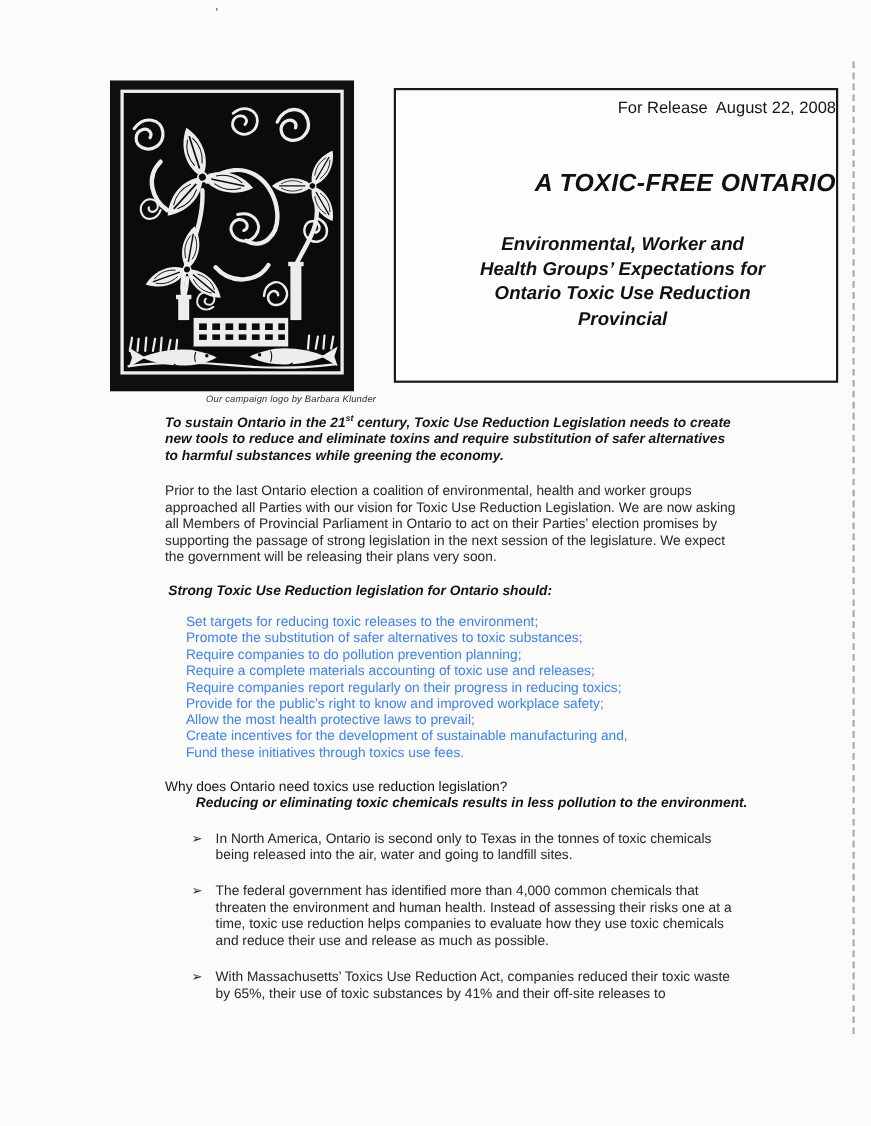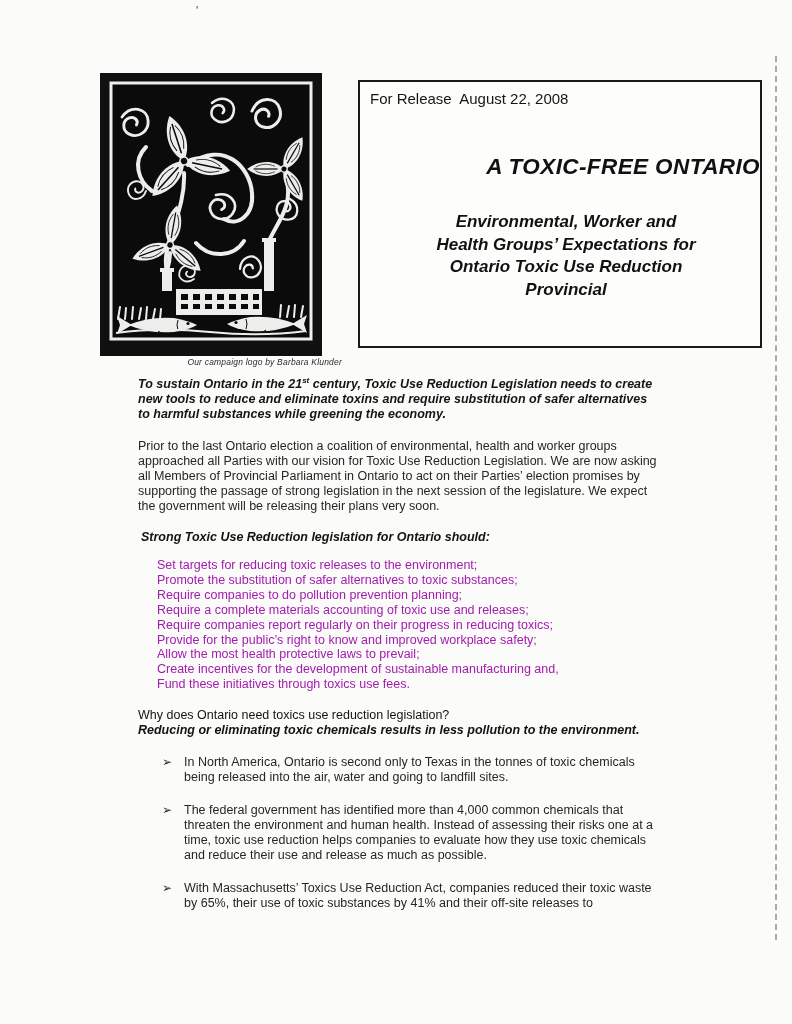--- a/index.html
+++ b/index.html
@@ -13,37 +13,37 @@
   .scan-line{position:absolute;left:775px;top:56px;height:884px;width:0;
     border-left:2px dashed #8f9092;opacity:.75;}
   
   .logo-block{position:absolute;left:100px;top:73px;width:252px;}
   .logo-frame{display:block;}
   .logo-caption{margin-top:1px;text-align:right;padding-right:10px;
     font-size:8.5px;font-style:italic;color:#2c2c2c;letter-spacing:.2px;}
   
   .header-box{position:absolute;left:358px;top:80px;width:400px;height:264px;
     border:2px solid #1a1a1a;background:#fdfdfc;}
-  .release-line{margin:8px 0 0 10px;font-size:15px;color:#161616;white-space:pre;}
+  .release-line{margin:8px 0 0 10px;font-size:15px;color:#161616;white-space:pre;text-align:right;}
   .doc-title{margin-top:47px;text-align:right;font-size:22.5px;font-weight:bold;
     font-style:italic;color:#111;letter-spacing:.4px;}
   .doc-subtitle{margin-top:31px;text-align:center;font-size:17px;font-weight:bold;
     font-style:italic;color:#111;line-height:1.33;padding-left:12px;}
   
-  .content{position:absolute;left:138px;top:377px;width:528px;
+  .content{position:absolute;left:150px;top:377px;width:528px;
     font-size:12.5px;line-height:15px;}
   .intro{font-weight:bold;font-style:italic;color:#151515;margin:0 0 17px 0;width:524px;}
   .intro sup{font-size:8px;line-height:0;}
   .para{margin:0 0 14px 0;width:524px;color:#262626;}
   .should-heading{margin:16px 0 13px 3px;font-weight:bold;font-style:italic;color:#131313;}
-  .should-list{list-style:none;margin:0 0 16px 0;padding:0 0 0 19px;color:#a21caf;}
+  .should-list{list-style:none;margin:0 0 16px 0;padding:0 0 0 19px;color:#3b82f6;}
   .should-list li{margin:0;line-height:14.9px;}
   .why-block{margin:16px 0 0 0;}
   .why-question{font-weight:normal;color:#131313;}
-  .why-statement{font-weight:bold;font-style:italic;color:#131313;width:512px;}
+  .why-statement{font-weight:bold;font-style:italic;color:#131313;width:512px;margin-left:28px;}
   .bullets{margin-top:17px;}
   .bullet-row{display:flex;margin:0 0 18px 24px;}
   .bullet-marker{width:22px;flex:0 0 22px;color:#2a2a2a;font-size:12px;}
   .bullet-text{width:472px;color:#262626;}
 </style>
 </head>
 <body>
 
 <div class="page">
 

